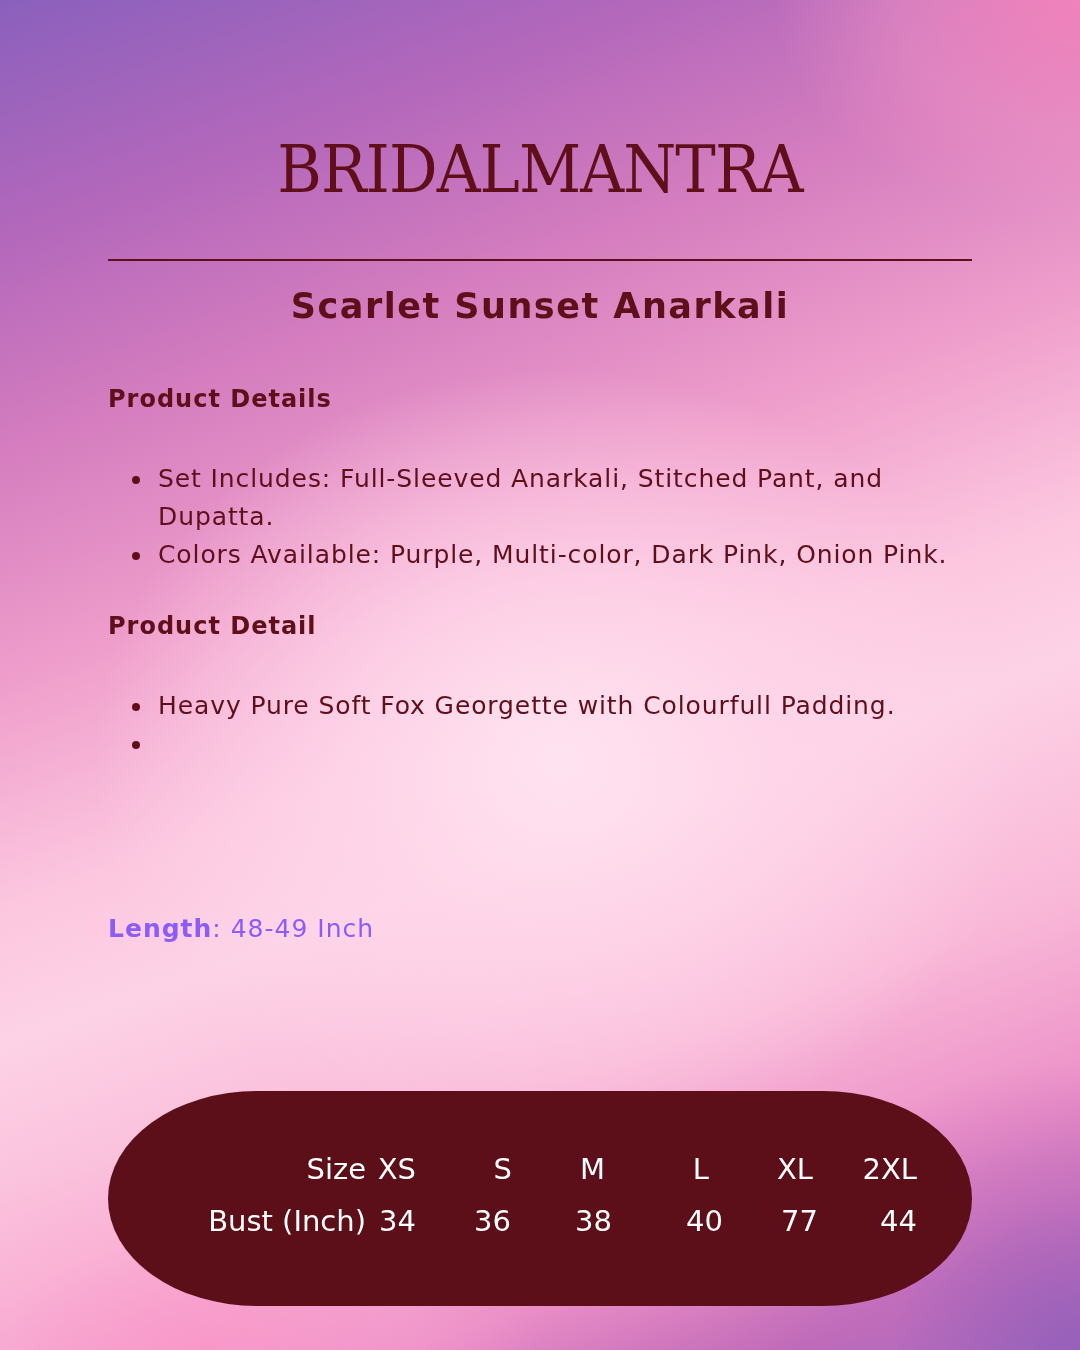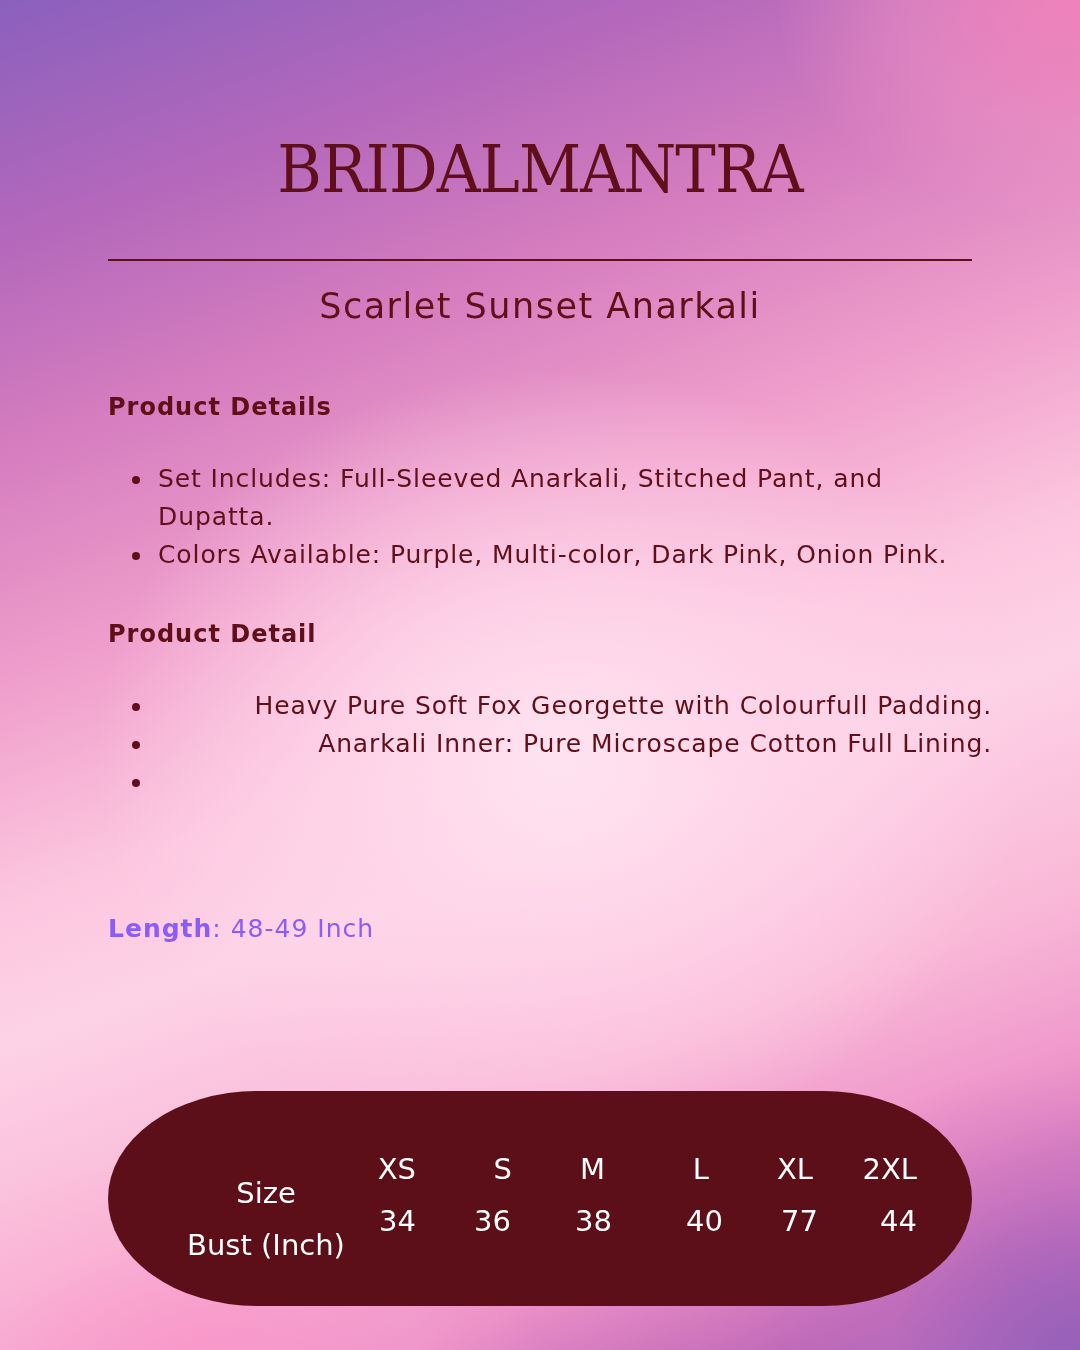--- a/index.html
+++ b/index.html
@@ -58,35 +58,34 @@
       height: 2px;
       background: #5e0f1a;
     }
     .product-title {
       position: absolute;
       top: 284px;
       left: 0;
       width: 1080px;
       text-align: center;
       font-size: 35px;
-      font-weight: normal;
+      font-weight: bold;
       letter-spacing: 1.5px;
       color: #5e0f1a;
       line-height: 44px;
     }
 
     .section-heading {
       position: absolute;
       left: 108px;
       font-size: 24px;
       font-weight: bold;
       letter-spacing: 1px;
       color: #5e0f1a;
       line-height: 30px;
-      margin-top: 8px;
     }
     .heading-product { top: 384px; }
     .heading-fabric { top: 611px; }
 
     ul.bullets {
       position: absolute;
       left: 108px;
       width: 880px;
       margin: 4px;
       padding: 0;
@@ -103,21 +102,21 @@
     ul.bullets li .dot {
       position: absolute;
       left: 20px;
       top: 16px;
       width: 8px;
       height: 8px;
       border-radius: 50%;
       background: #5e0f1a;
     }
     .list-product { top: 456px; width: 830px; }
-    .list-fabric { top: 683px; width: 830px; text-align: right; }
+    .list-fabric { top: 683px; width: 830px; }
 
     .length-line {
       position: absolute;
       top: 913px;
       left: 108px;
       font-size: 25px;
       letter-spacing: 1px;
       line-height: 32px;
       color: #8b5cf6;
     }
@@ -151,24 +150,23 @@
     .size-row.row-bust { top: 110px; }
     .size-row span {
       position: absolute;
       top: 0;
       text-align: right;
       width: 80px;
       transform: translateX(-50%);
     }
     .size-row span.row-label {
       transform: none;
-      text-align: center;
+      text-align: right;
       left: 58px;
       width: 200px;
-      margin-top: 24px;
     }
   </style>
 </head>
 <body>
 
 <div class="bg-overlay-tr"></div>
 <div class="bg-overlay-br"></div>
 <div class="bg-overlay-bl"></div>
 
 <div class="brand">BRIDALMANTRA</div>
@@ -189,24 +187,20 @@
     <span>Colors Available: Purple, Multi-color, Dark Pink, Onion Pink.</span>
   </li>
 </ul>
 
 <div class="section-heading heading-fabric">Product Detail</div>
 
 <ul class="bullets list-fabric">
   <li>
     <span class="dot"></span>
     <span>Heavy Pure Soft Fox Georgette with Colourfull Padding.</span>
-  </li>
-  <li>
-    <span class="dot"></span>
-    <span>Anarkali Inner: Pure Microscape Cotton Full Lining.</span>
   </li>
   <li>
     <span class="dot"></span>
   </li>
 </ul>
 
 <div class="length-line">
   <span class="label">Length</span><span>:</span><span style="white-space:pre;"> 48-49 Inch</span>
 </div>
 

